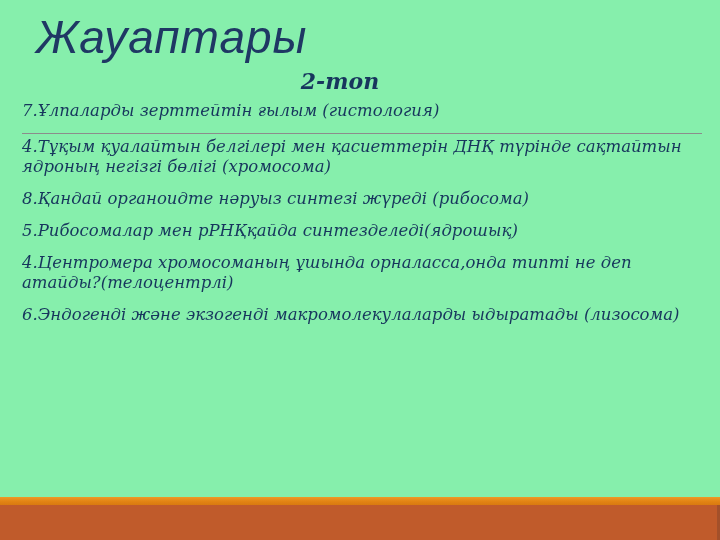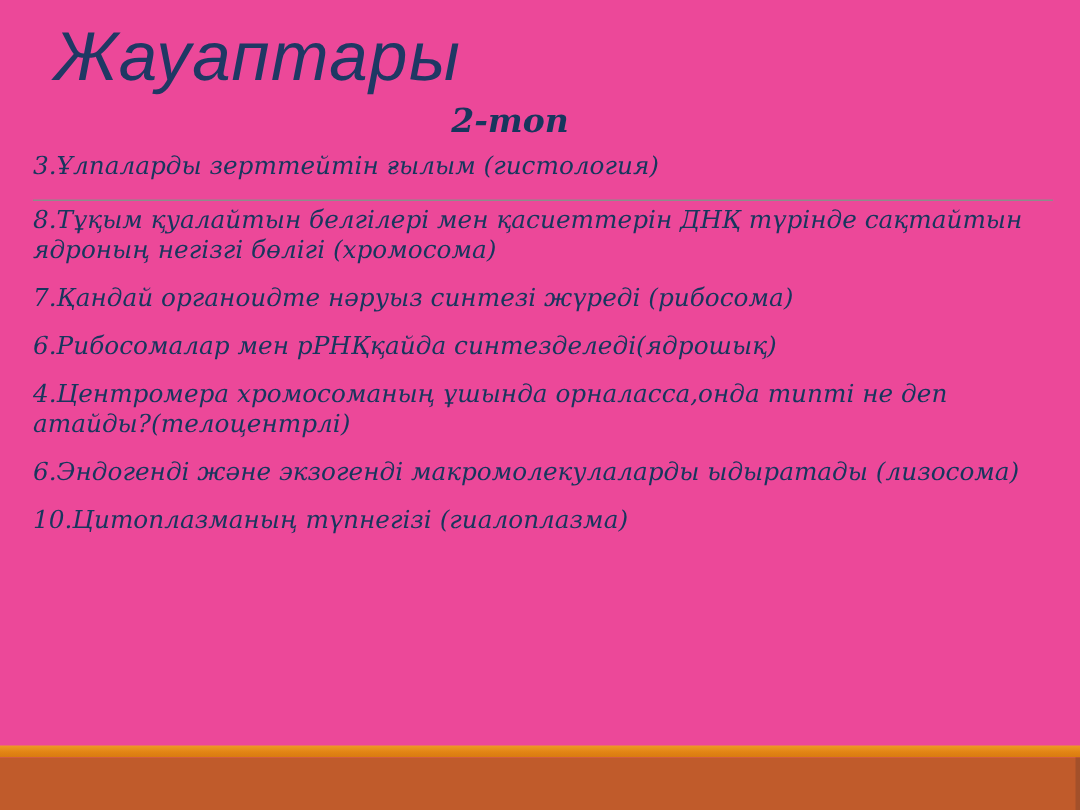--- a/index.html
+++ b/index.html
@@ -4,21 +4,21 @@
 <style>
   html, body {
     margin: 0;
     padding: 0;
     background: #ffffff;
   }
   .slide {
     position: relative;
     width: 720px;
     height: 540px;
-    background: #ec4899;
+    background: #86efac;
     overflow: hidden;
     font-family: "DejaVu Serif", serif;
   }
   .slide-title {
     position: absolute;
     left: 36px;
     top: 10px;
     margin: 0;
     font-family: "Liberation Sans", sans-serif;
     font-style: italic;
@@ -87,28 +87,27 @@
 </head>
 <body>
 
 <div class="slide">
 
   <h1 class="slide-title">Жауаптары</h1>
 
   <div class="slide-subtitle">2-топ</div>
 
   <div class="content">
-    <p>3.Ұлпаларды зерттейтін ғылым (гистология)</p>
+    <p>7.Ұлпаларды зерттейтін ғылым (гистология)</p>
     <div class="divider"></div>
-    <p>8.Тұқым қуалайтын белгілері мен қасиеттерін ДНҚ түрінде сақтайтын ядроның негізгі бөлігі (хромосома)</p>
-    <p>7.Қандай органоидте нәруыз синтезі жүреді (рибосома)</p>
-    <p>6.Рибосомалар мен рРНҚқайда синтезделеді(ядрошық)</p>
+    <p>4.Тұқым қуалайтын белгілері мен қасиеттерін ДНҚ түрінде сақтайтын ядроның негізгі бөлігі (хромосома)</p>
+    <p>8.Қандай органоидте нәруыз синтезі жүреді (рибосома)</p>
+    <p>5.Рибосомалар мен рРНҚқайда синтезделеді(ядрошық)</p>
     <p>4.Центромера хромосоманың ұшында орналасса,онда типті не деп атайды?(телоцентрлі)</p>
     <p>6.Эндогенді және экзогенді  макромолекулаларды ыдыратады (лизосома)</p>
-    <p>10.Цитоплазманың түпнегізі (гиалоплазма)</p>
   </div>
 
   <div class="footer">
     <div class="footer-stripe"></div>
     <div class="footer-band">
       <div class="footer-edge"></div>
     </div>
   </div>
 
 </div>

